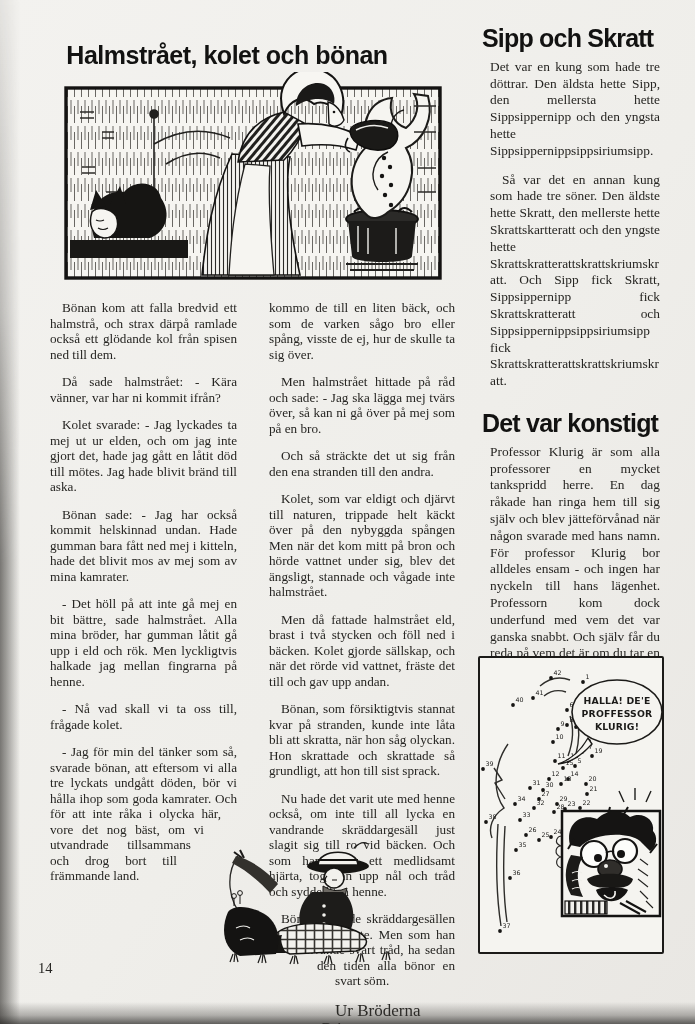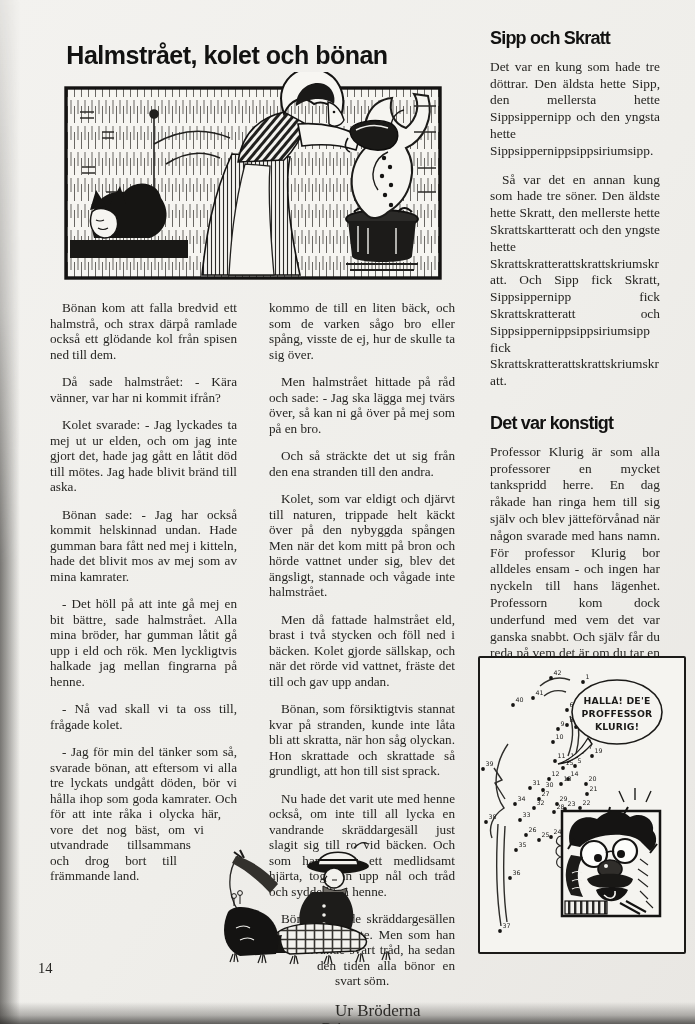--- a/index.html
+++ b/index.html
@@ -11,40 +11,40 @@
   
   .gutter-left{position:absolute;left:0;top:0;width:20px;height:100%;
     background:linear-gradient(to right,rgba(45,43,40,.62),rgba(45,43,40,0));
     -webkit-mask-image:linear-gradient(to bottom,rgba(0,0,0,.12) 0%,rgba(0,0,0,.45) 30%,#000 55%,#000 100%);
             mask-image:linear-gradient(to bottom,rgba(0,0,0,.12) 0%,rgba(0,0,0,.45) 30%,#000 55%,#000 100%);}
   .shadow-bottom{position:absolute;left:0;bottom:0;width:100%;height:22px;
     background:linear-gradient(to bottom,rgba(60,58,55,0),rgba(60,58,55,.35) 60%,rgba(35,34,32,.7));}
   
   .story-title{position:absolute;left:20px;top:24px;width:414px;text-align:center;
     font-family:"Liberation Sans",sans-serif;font-weight:700;font-size:25px;letter-spacing:-.5px;color:#121211;white-space:nowrap;}
-  .side-title{font-family:"Liberation Sans",sans-serif;font-weight:700;font-size:18px;letter-spacing:-.8px;
-    color:#121211;margin:0 0 9px 12px;white-space:nowrap;}
+  .side-title{font-family:"Liberation Sans",sans-serif;font-weight:700;font-size:25px;letter-spacing:-.8px;
+    color:#121211;margin:0 0 9px 4px;white-space:nowrap;}
   
   .col{position:absolute;top:288px;width:211px;font-size:13.2px;line-height:15.5px;text-align:justify;}
   .col1{left:38px;} .col2{left:257px;width:210px;}
   .p{margin:12px;text-indent:12px;}
   .p.noindent{text-indent:0;}
   .rightcol{position:absolute;left:478px;top:30px;width:194px;font-size:13.4px;line-height:16.8px;text-align:justify;}
   .rightcol .p{overflow-wrap:break-word;}
   .konstigt-title{margin-top:25px;}
   .attribution{text-align:left;margin:13px 0 0 62px;font-size:17px;line-height:18px;}
   .pagenum{position:absolute;left:38px;top:960px;font-size:14.5px;}
   
   .stair-r{float:right;clear:right;}
   .stair-l{float:left;clear:left;}
   .sp{height:15.5px;}
   
   .illus-top{position:absolute;left:62px;top:72px;width:384px;height:214px;margin:0;}
   .illus-tailor{position:absolute;left:220px;top:836px;width:182px;height:130px;margin:0;z-index:3;}
-  .puzzle{position:absolute;left:478px;top:656px;width:208px;height:298px;margin:0;}
+  .puzzle{position:absolute;left:478px;top:656px;width:186px;height:298px;margin:0;}
   .puzzle-frame{position:absolute;inset:0;border:2px solid #1b1a18;border-radius:2px;background:#f5f4f0;box-sizing:border-box;}
   .puzzle svg{position:absolute;inset:0;}
   .dotnum{font-family:"DejaVu Sans",sans-serif;font-size:6.3px;fill:#1b1a18;}
   .bubble-txt{font-family:"DejaVu Sans",sans-serif;font-weight:700;font-size:9.3px;letter-spacing:.2px;fill:#1b1a18;text-anchor:middle;}
   svg{display:block;}
 </style>
 </head>
 <body>
 
 <div class="page">

